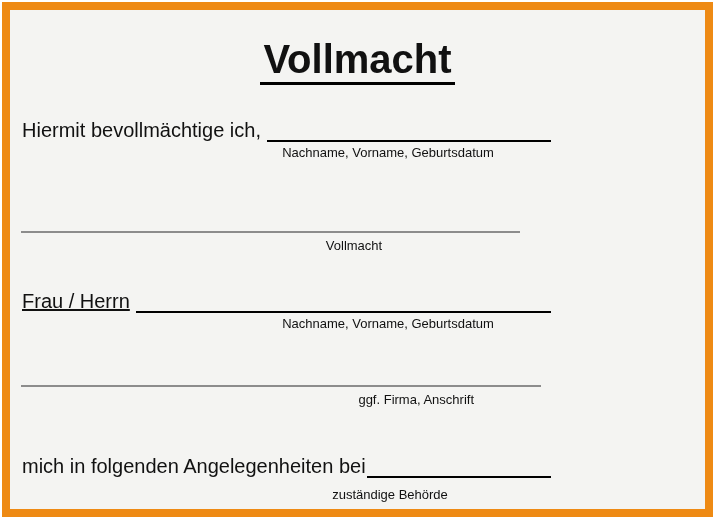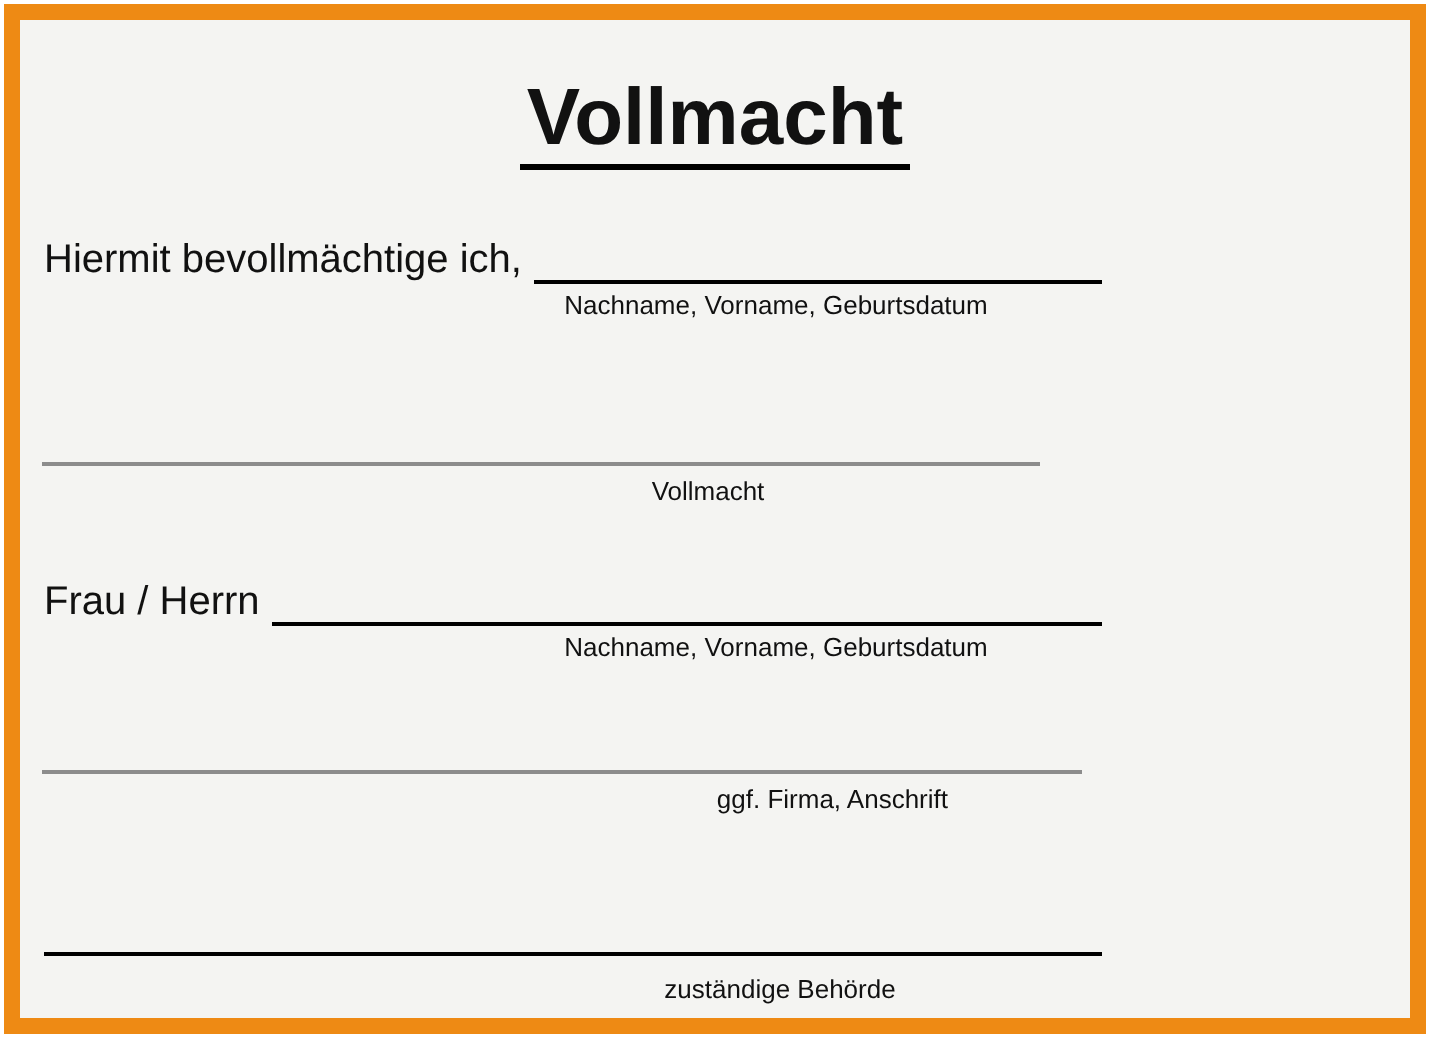--- a/index.html
+++ b/index.html
@@ -47,21 +47,21 @@
     line-height: 20px;
     white-space: nowrap;
   }
   .row .fill {
     flex: 1;
     height: 20px;
     border-bottom: 2px solid #000000;
   }
   .row1 { left: 22px; top: 120px; width: 529px; }
   .row1 .label { padding-right: 6px; }
-  .row3 { left: 22px; top: 291px; width: 529px; }
+  .row3 { left: 22px; top: 291px; width: 529px; text-decoration: underline; }
   .row3 .label { padding-right: 6px; }
   .row5 { left: 22px; top: 456px; width: 529px; }
   .row5 .label { padding-right: 1px; }
   .hline {
     position: absolute;
     height: 0;
     border-top: 2px solid #8c8c8c;
   }
   .line2 { left: 21px; top: 231px; width: 499px; }
   .line4 { left: 21px; top: 385px; width: 520px; }
@@ -102,17 +102,18 @@
   <div class="row row3">
     <span class="label">Frau / Herrn</span>
     <span class="fill"></span>
   </div>
   <div class="caption cap3">Nachname, Vorname, Geburtsdatum</div>
 
   <div class="hline line4"></div>
   <div class="caption cap4">ggf. Firma, Anschrift</div>
 
   <div class="row row5">
+    <span class="label">mich in folgenden Angelegenheiten bei</span>
     <span class="fill"></span>
   </div>
   <div class="caption cap5">zuständige Behörde</div>
 
 </div>
 
 </body></html>

